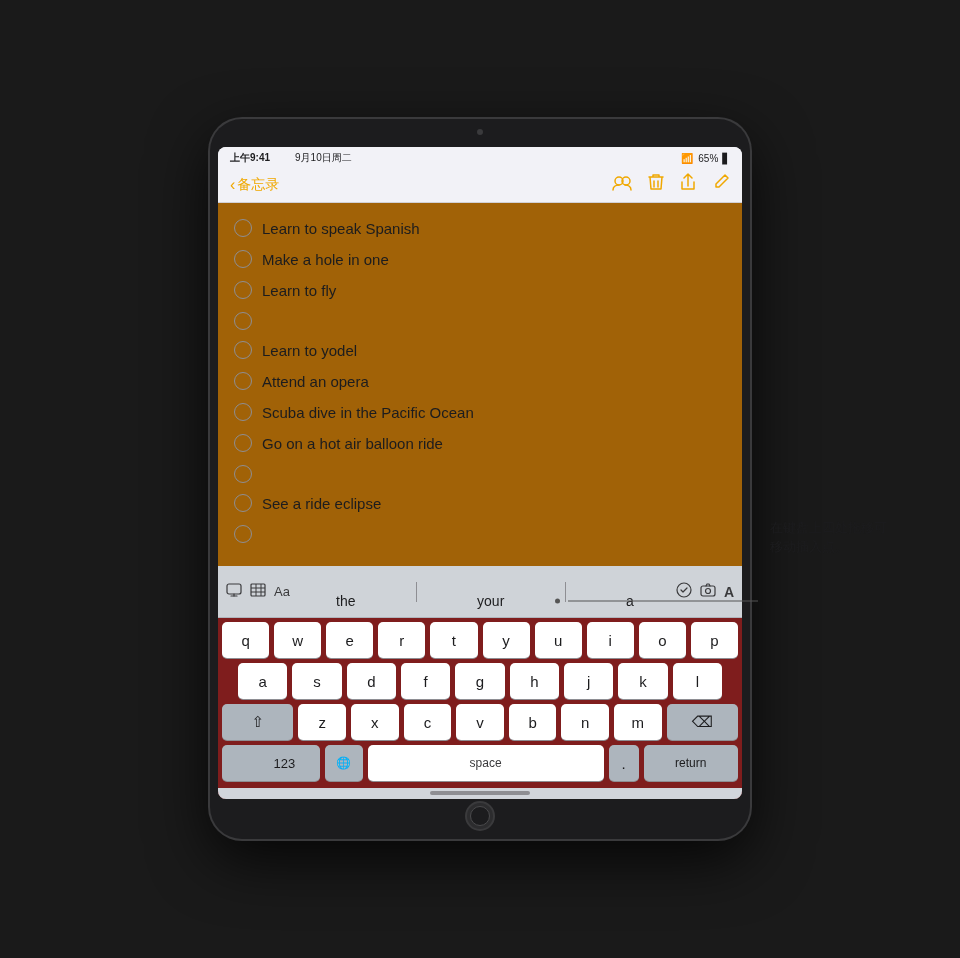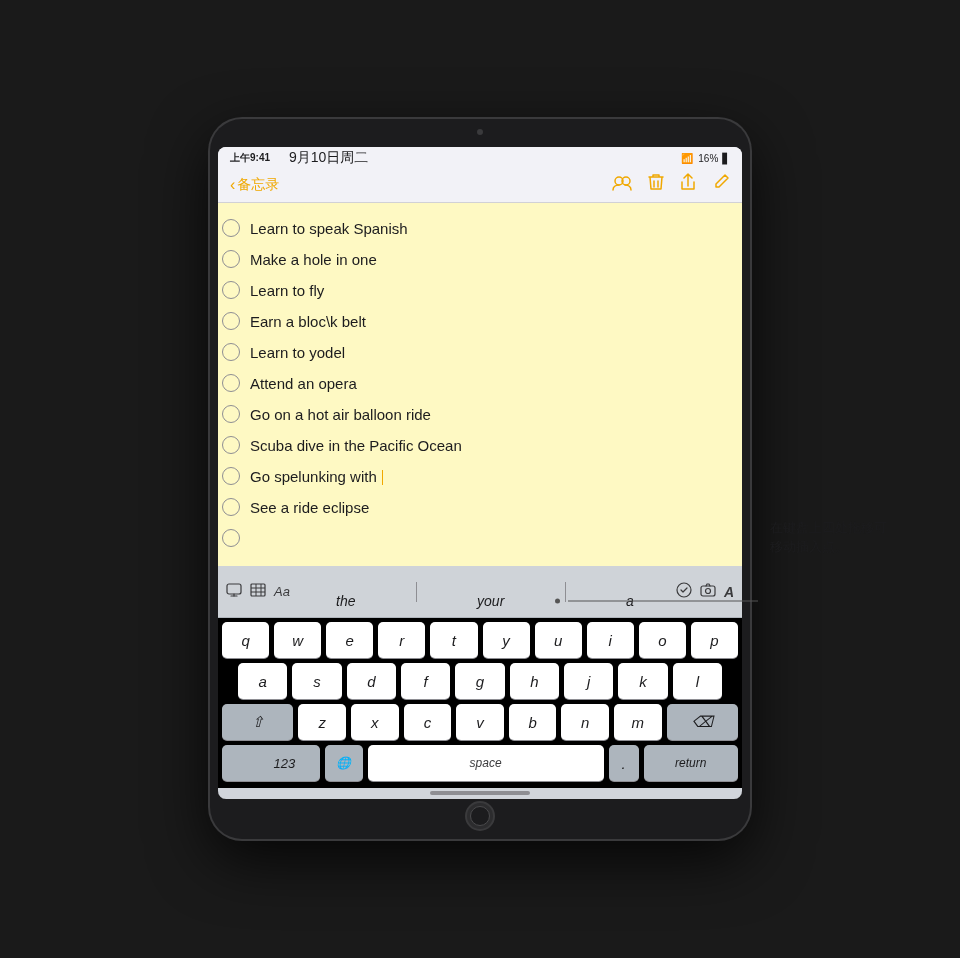--- a/index.html
+++ b/index.html
@@ -60,22 +60,22 @@
       color: #1c1c1e;
       height: 22px;
     }
 
     .status-time {
       font-weight: 600;
       font-size: 10px;
     }
 
     .status-date {
-      font-size: 14px;
-      margin-left: 15px;
+      font-size: 10px;
+      margin-left: 21px;
     }
 
     .status-right {
       display: flex;
       align-items: center;
       gap: 4px;
       font-size: 10px;
     }
 
     .nav-bar {
@@ -114,22 +114,22 @@
 
     .nav-icon {
       font-size: 18px;
       color: #f0a800;
       cursor: pointer;
     }
 
     .note-content {
       flex: 1;
       overflow-y: auto;
-      padding: 10px 4px;
-      background: #fef9c3;
+      padding: 10px 16px;
+      background: #a16207;
     }
 
     .checklist-item {
       display: flex;
       align-items: flex-start;
       gap: 10px;
       padding: 5px 0;
       font-size: 15px;
       color: #1c1c1e;
       line-height: 1.4;
@@ -162,23 +162,22 @@
       vertical-align: text-bottom;
       animation: blink 1s infinite;
     }
 
     @keyframes blink {
       0%, 50% { opacity: 1; }
       51%, 100% { opacity: 0; }
     }
 
     .keyboard-area {
-      background: #000000;
+      background: #7f1d1d;
       flex-shrink: 0;
-      font-style: italic;
     }
 
     .predictive-bar {
       background: #cfd3d8;
       padding: 6px 8px;
       display: flex;
       align-items: center;
       gap: 0;
       border-bottom: 1px solid #b0b5bc;
     }
@@ -338,21 +337,21 @@
 
     <div class="screen">
 
       <div class="status-bar">
         <div style="display:flex;align-items:center;gap:4px;">
           <span class="status-time">上午9:41</span>
           <span class="status-date">9月10日周二</span>
         </div>
         <div class="status-right">
           <span>📶</span>
-          <span>16%</span>
+          <span>65%</span>
           <span style="font-size:10px;">▋</span>
         </div>
       </div>
 
       <div class="nav-bar">
         <div class="nav-back">
           <span class="nav-back-arrow">‹</span>
           <span class="nav-back-label">备忘录</span>
         </div>
         <div class="nav-actions">
@@ -391,41 +390,39 @@
         <div class="checklist-item">
           <div class="check-circle"></div>
           <span class="item-text">Make a hole in one</span>
         </div>
         <div class="checklist-item">
           <div class="check-circle"></div>
           <span class="item-text">Learn to fly</span>
         </div>
         <div class="checklist-item">
           <div class="check-circle"></div>
-          <span class="item-text">Earn a bloc\k belt</span>
         </div>
         <div class="checklist-item">
           <div class="check-circle"></div>
           <span class="item-text">Learn to yodel</span>
         </div>
         <div class="checklist-item">
           <div class="check-circle"></div>
           <span class="item-text">Attend an opera</span>
         </div>
         <div class="checklist-item">
           <div class="check-circle"></div>
+          <span class="item-text">Scuba dive in the Pacific Ocean</span>
+        </div>
+        <div class="checklist-item">
+          <div class="check-circle"></div>
           <span class="item-text">Go on a hot air balloon ride</span>
         </div>
         <div class="checklist-item">
           <div class="check-circle"></div>
-          <span class="item-text">Scuba dive in the Pacific Ocean</span>
-        </div>
-        <div class="checklist-item">
-          <div class="check-circle"></div>
-          <span class="item-text">Go spelunking with <span class="cursor-blink"></span></span>
         </div>
         <div class="checklist-item">
           <div class="check-circle"></div>
           <span class="item-text">See a ride eclipse</span>
         </div>
         <div class="checklist-item">
           <div class="check-circle empty-last"></div>
           <span class="item-text"></span>
         </div>
       </div>

